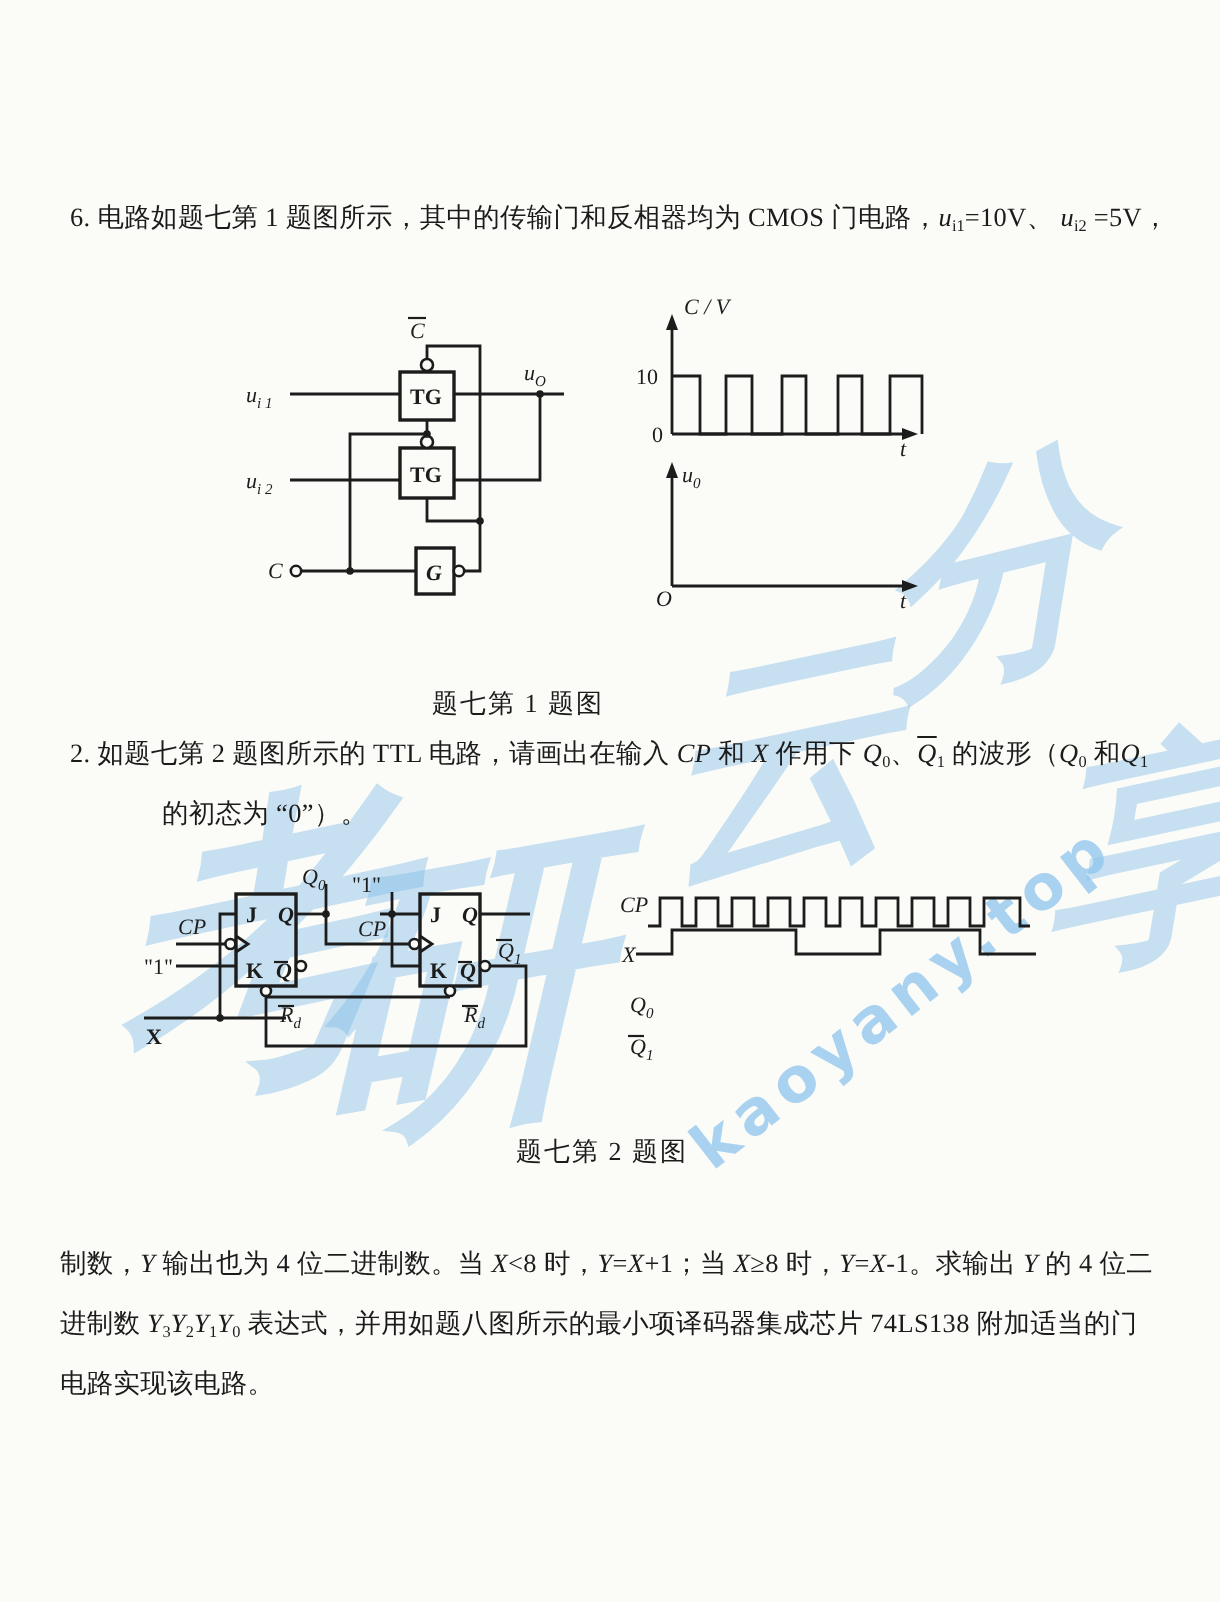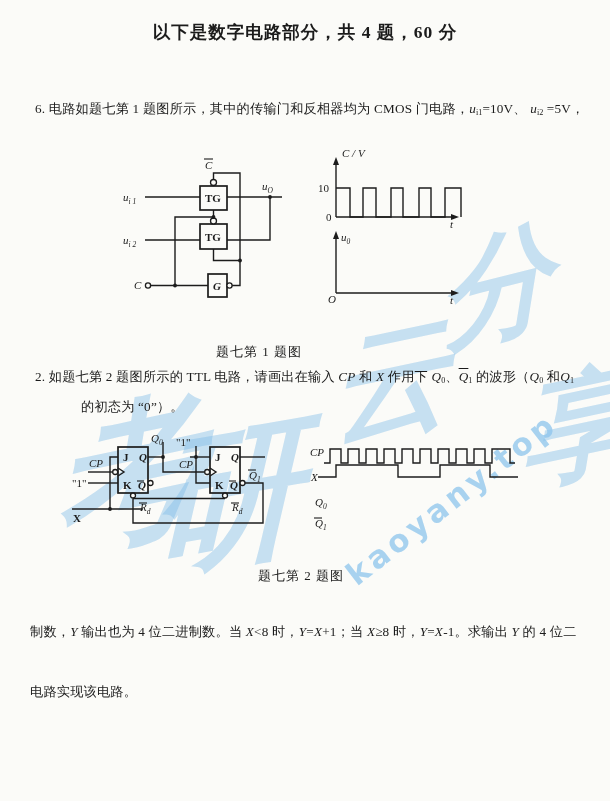--- a/index.html
+++ b/index.html
@@ -51,21 +51,20 @@
 
   <div class="wm">
     <div class="wm-char" style="left:52px; top:398px; font-size:150px; transform:rotate(-12deg) skewX(-8deg);">考</div>
     <div class="wm-char" style="left:152px; top:420px; font-size:150px; transform:rotate(-10deg) skewX(-10deg);">研</div>
     <div class="wm-char" style="left:330px; top:320px; font-size:120px; transform:rotate(-12deg) skewX(-8deg);">云</div>
     <div class="wm-char" style="left:438px; top:228px; font-size:115px; transform:rotate(-14deg) skewX(-10deg);">分</div>
     <div class="wm-char" style="left:520px; top:368px; font-size:115px; transform:rotate(-12deg) skewX(-8deg);">享</div>
     <div class="wm-site" style="left:350px; top:560px;">kaoyany.top</div>
   </div>
 
-  <div class="abs title" style="top:20px; left:0;">以下是数字电路部分，共 4 题，60 分</div>
 
 
   <div class="abs bodyline" style="top:100px; left:35px;"><span>6. 电路如题七第 1 题图所示，其中的传输门和反相器均为 CMOS 门电路，</span><span class="var">u</span><span class="sub">i1</span><span>=10V、 </span><span class="var">u</span><span class="sub">i2</span><span> =5V，</span></div>
 
   <svg class="abs" style="left:90px; top:148px;" width="230" height="192" viewBox="0 0 230 192">
 
     <rect class="boxline" x="110" y="38" width="27" height="24"></rect>
     <text class="slab slab-b" x="115" y="54">TG</text>
     <rect class="boxline" x="110" y="76" width="27" height="25"></rect>
     <text class="slab slab-b" x="115" y="93">TG</text>
@@ -194,16 +193,17 @@
     <text class="slab slab-i" x="3" y="46" font-size="10">X</text>
     <polyline class="wire" points="10,42 28,42 28,30 90,30 90,42 132,42 132,30 182,30 182,42 210,42"></polyline>
     <text class="slab slab-i" x="7" y="71" font-size="10"><tspan>Q</tspan><tspan class="ssub" dy="3">0</tspan></text>
     <text class="slab slab-i" x="7" y="92" font-size="10"><tspan>Q</tspan><tspan class="ssub" dy="3">1</tspan></text>
     <line class="obar" x1="6" y1="83" x2="14" y2="83"></line>
   </svg>
 
   <div class="abs caption" style="left:258px; top:540px;">题七第 2 题图</div>
 
   <div class="abs bodyline" style="top:623px; left:30px;"><span>制数，</span><span class="var">Y</span><span> 输出也为 4 位二进制数。当 </span><span class="var">X</span><span>&lt;8 时，</span><span class="var">Y</span><span>=</span><span class="var">X</span><span>+1；当 </span><span class="var">X</span><span>≥8 时，</span><span class="var">Y</span><span>=</span><span class="var">X</span><span>-1。求输出 </span><span class="var">Y</span><span> 的 4 位二</span></div>
+  <div class="abs bodyline" style="top:653px; left:30px;"><span>进制数 </span><span class="var">Y</span><span class="sub">3</span><span class="var">Y</span><span class="sub">2</span><span class="var">Y</span><span class="sub">1</span><span class="var">Y</span><span class="sub">0</span><span> 表达式，并用如题八图所示的最小项译码器集成芯片 74LS138 附加适当的门</span></div>
   <div class="abs bodyline" style="top:683px; left:30px;"><span>电路实现该电路。</span></div>
 
 
 </div>
 
 </body></html>

